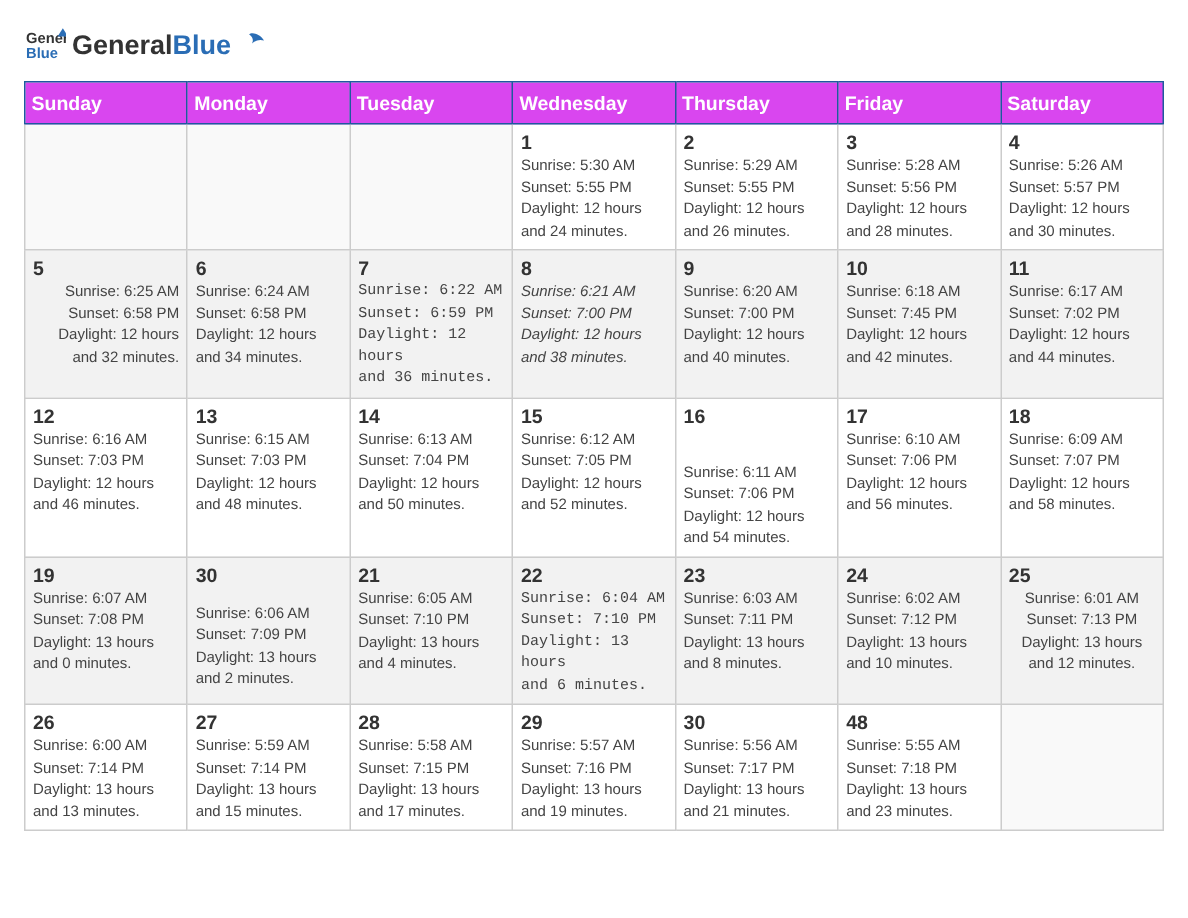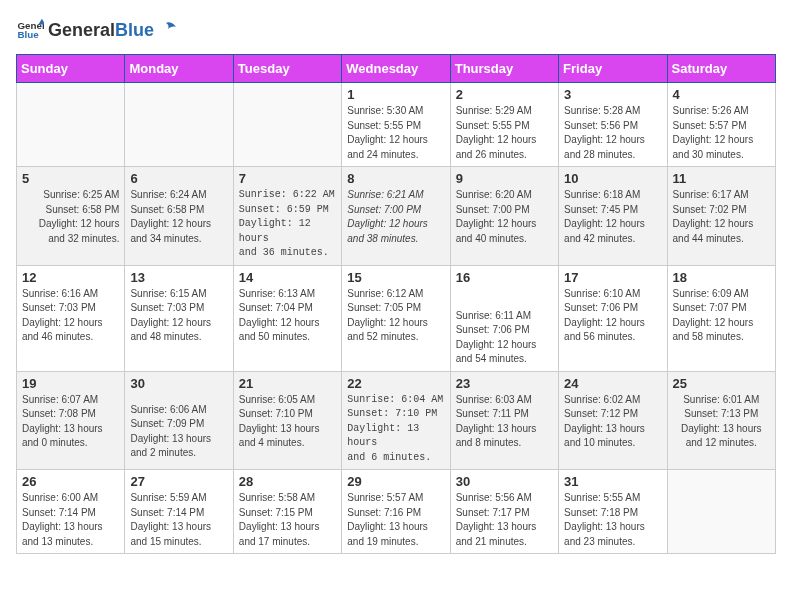--- a/index.html
+++ b/index.html
@@ -341,21 +341,21 @@
 and 19 minutes.</div>
         </td>
         <td>
           <div class="day-num">30</div>
           <div class="day-info" style="white-space: pre-line;">Sunrise: 5:56 AM
 Sunset: 7:17 PM
 Daylight: 13 hours
 and 21 minutes.</div>
         </td>
         <td>
-          <div class="day-num">31</div>
+          <div class="day-num">48</div>
           <div class="day-info" style="white-space: pre-line;">Sunrise: 5:55 AM
 Sunset: 7:18 PM
 Daylight: 13 hours
 and 23 minutes.</div>
         </td>
         <td class="empty"></td>
       </tr>
     </tbody>
 </table>
 

